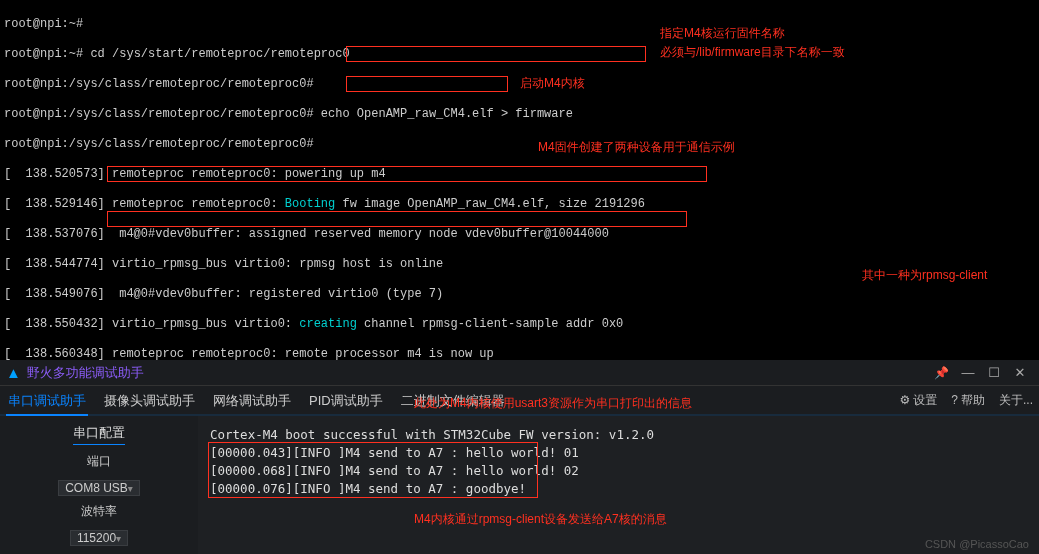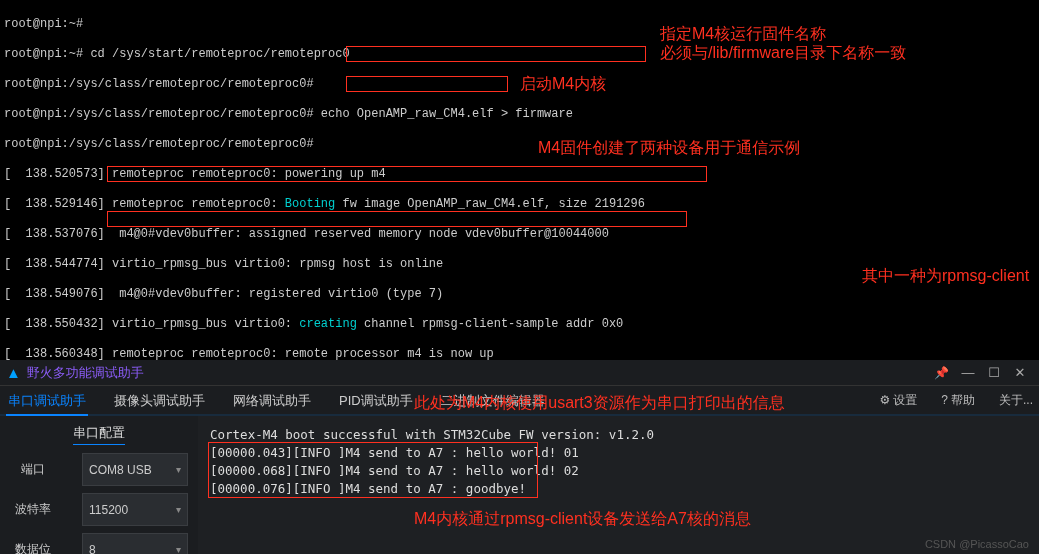--- a/index.html
+++ b/index.html
@@ -18,21 +18,21 @@
   padding: 2px 4px;
   line-height: 15px;
   white-space: pre;
   position: relative;
 }
 .prompt { color: #ccc; }
 .cyan { color: #00d0d0; }
 .red-annot {
   color: #ff3020;
   font-family: "Microsoft YaHei", sans-serif;
-  font-size: 16px;
+  font-size: 12px;
   position: absolute;
 }
 .red-box {
   position: absolute;
   border: 1.5px solid #ff3020;
   pointer-events: none;
 }
 
 .app {
   position: absolute;
@@ -66,21 +66,21 @@
   font-size: 13px;
 }
 .pin { margin-right: 6px; color:#888; }
 .tabs {
   display: flex;
   align-items: center;
   height: 30px;
   background: #1b1d20;
   border-bottom: 2px solid #0a84ff22;
   padding: 0 6px;
-  gap: 24px;
+  gap: 14px;
 }
 .tab {
   color: #ccc;
   font-size: 13px;
   padding: 6px 2px 4px;
 }
 .tab.active {
   color: #0a84ff;
   border-bottom: 2px solid #0a84ff;
   margin-bottom: -2px;
@@ -108,21 +108,22 @@
   font-size: 13px;
   padding-bottom: 2px;
   border-bottom: 1px solid #0a84ff;
   margin-bottom: 8px;
   display: inline-block;
 }
 .row {
   display: flex;
   align-items: center;
   margin-bottom: 7px;
-  gap: 26px;
+  gap: 10px;
+  flex-direction: column;
 }
 .row .lbl { width: 46px; color: #ccc; font-size: 12px; }
 .select {
   flex: 1;
   height: 33px;
   background: #2a2d31;
   border: 1px solid #3a3d41;
   color: #ccc;
   display: flex;
   align-items: center;

